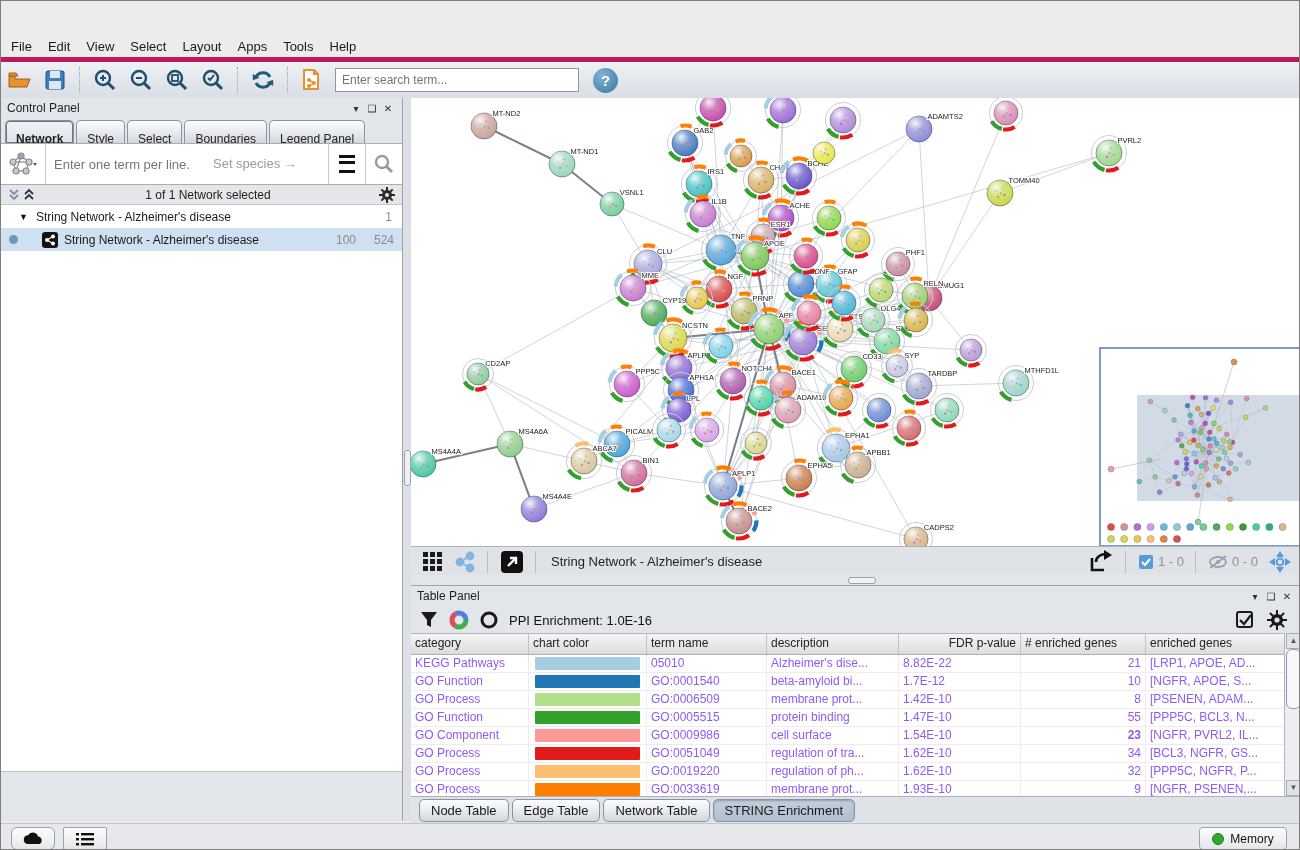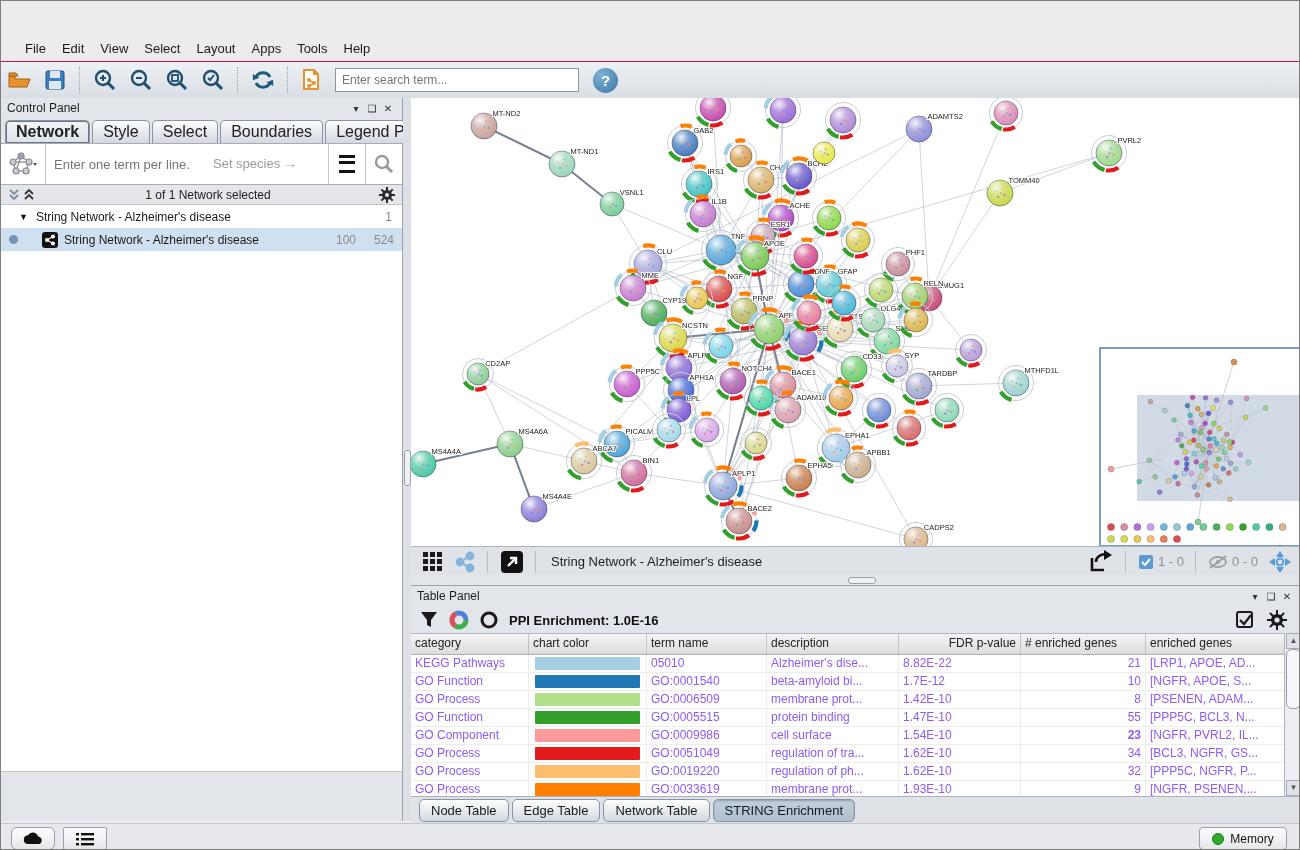--- a/index.html
+++ b/index.html
@@ -5,35 +5,35 @@
   html,body{margin:0;padding:0;background:#b9b9b9;font-family:"Liberation Sans",sans-serif;-webkit-font-smoothing:antialiased;}
   #window{position:relative;width:1300px;height:850px;background:#ececec;border:1px solid #7e7e7e;box-sizing:border-box;overflow:hidden;}
   
   #titlebar{position:absolute;left:0;top:0;width:100%;height:35px;background:linear-gradient(#f4f4f4,#e7e7e7);border-bottom:1px solid #cfcfcf;}
   #title{position:absolute;left:0;right:0;top:8px;text-align:center;font-size:15px;font-weight:bold;color:#3a3a3a;}
   .wctl{position:absolute;top:7px;width:26px;height:20px;text-align:center;color:#444;cursor:default;}
   #min-btn{right:80px;} #max-btn{right:44px;} #close-btn{right:10px;font-size:16px;line-height:20px;}
   #min-btn .bar{display:inline-block;width:11px;height:2px;background:#444;margin-top:12px;}
   #max-btn .box{display:inline-block;width:9px;height:9px;border:2px solid #444;margin-top:4px;}
   
-  #menubar{position:absolute;left:0;top:35px;width:100%;height:26px;background:#ececec;border-bottom:1px solid #be185d;display:flex;align-items:center;padding-left:16px;box-sizing:border-box;}
+  #menubar{position:absolute;left:0;top:35px;width:100%;height:26px;background:#ececec;border-bottom:5px solid #be185d;display:flex;align-items:center;padding-left:2px;box-sizing:border-box;}
   .menu-item{font-size:13px;color:#1a1a1a;padding:3px 8px;cursor:default;}
   
   #toolbar{position:absolute;left:0;top:61px;width:100%;height:36px;background:linear-gradient(#eef1f4,#d9dee5);border-bottom:1px solid #aab2bc;display:flex;align-items:center;}
   .tbtn{width:34px;height:30px;display:flex;align-items:center;justify-content:center;border-radius:3px;margin:0 1px;}
   .tsep{width:1px;height:26px;margin:0 6px;border-left:1px dotted #9aa2ac;}
   #search-input{width:230px;height:20px;font-size:12px;border:1px solid #8d959f;padding:1px 6px;margin-left:4px;font-family:"Liberation Sans",sans-serif;}
   #help-btn{width:25px;height:25px;border-radius:50%;background:radial-gradient(circle at 35% 30%,#7fb3d6,#3c74a0);color:#fff;font-weight:bold;font-size:15px;display:flex;align-items:center;justify-content:center;margin-left:14px;}
   
   #control-panel{position:absolute;left:0;top:97px;width:402px;height:723px;background:#e2e5ea;box-sizing:border-box;border-right:1px solid #9aa2ac;}
   .panel-head{height:20px;display:flex;align-items:center;font-size:12px;color:#222;padding:0 6px;}
   .panel-head .ph-title{flex:1;}
   .ph-ctl{width:16px;text-align:center;color:#333;font-size:10px;cursor:default;}
   #cp-tabs{display:flex;padding:2px 2px 0 4px;height:23px;}
-  .tab{font-size:16px;color:#222;padding:2px 10px;border:1px solid #8a93a3;border-bottom:none;border-radius:5px 5px 0 0;background:linear-gradient(#fdfdfd,#d3d8df);margin-right:2px;white-space:nowrap;}
+  .tab{font-size:12px;color:#222;padding:11px 10px;border:1px solid #8a93a3;border-bottom:none;border-radius:5px 5px 0 0;background:linear-gradient(#fdfdfd,#d3d8df);margin-right:2px;white-space:nowrap;}
   .tab.active{background:linear-gradient(#f2f4f7,#dde2e8);box-shadow:inset 0 0 0 1px #6d7684;font-weight:bold;}
   #string-bar{height:40px;background:#fff;border-top:1px solid #aab;border-bottom:1px solid #aab;display:flex;align-items:center;position:relative;}
   #string-logo{width:44px;display:flex;align-items:center;justify-content:center;border-right:1px solid #c6c6c6;height:100%;}
   #string-input{border:none;outline:none;flex:1;font-size:13px;padding:0 8px;color:#333;font-family:"Liberation Sans",sans-serif;}
   #species-label{position:absolute;left:212px;top:12px;font-size:13px;color:#9a9a9a;pointer-events:none;}
   #string-menu-btn,#string-search-btn{width:36px;height:100%;display:flex;align-items:center;justify-content:center;border-left:1px solid #c6c6c6;}
   .hamburger{width:16px;height:12px;border-top:3px solid #111;border-bottom:3px solid #111;position:relative;}
   .hamburger:before{content:"";position:absolute;left:0;right:0;top:3px;height:3px;background:#111;}
   #select-bar{height:19px;background:#e4e6ea;border-bottom:1px solid #c2c6cc;display:flex;align-items:center;font-size:12px;color:#222;padding:0 6px;}
   #select-bar .grow{flex:1;text-align:center;}
@@ -52,21 +52,21 @@
   .ntsep{width:1px;height:22px;border-left:1px solid #b7bec7;margin:0 6px;}
   .ntbtn{height:24px;display:flex;align-items:center;justify-content:center;padding:0 5px;}
   #net-title{flex:1;padding-left:8px;}
   .count-label{color:#8a919b;font-size:13px;margin-left:4px;}
   
   #h-divider{position:absolute;left:410px;top:574px;width:890px;height:10px;background:#e2e5ea;}
   #h-grip{position:absolute;left:437px;top:2px;width:26px;height:5px;border:1px solid #9aa2ac;border-radius:3px;background:#f0f2f5;}
   
   #table-panel{position:absolute;left:410px;top:584px;width:890px;height:211px;background:#e2e5ea;border-top:1px solid #9aa2ac;box-sizing:border-box;}
   #tp-toolbar{height:28px;display:flex;align-items:center;padding:0 8px;}
-  #ppi-label{font-size:13px;color:#111;margin-left:10px;flex:1;font-weight:bold;}
+  #ppi-label{font-size:13px;color:#111;margin-left:10px;flex:1;}
   #enrich-table{position:absolute;left:0;top:47px;width:874px;bottom:0;background:#fff;overflow:hidden;border-top:1px solid #b0b6bf;}
   .hdr-row{display:flex;height:20px;background:linear-gradient(#f5f5f5,#dcdcdc);border-bottom:1px solid #b0b0b0;}
   .hdr-cell{font-size:12px;color:#222;padding:2px 4px;border-right:1px solid #c2c2c2;box-sizing:border-box;white-space:nowrap;overflow:hidden;}
   .t-row{display:flex;height:17px;border-bottom:1px solid #ededed;}
   .t-cell{font-size:12px;color:#8b5cf6;padding:1px 4px;border-right:1px solid #ededed;box-sizing:border-box;white-space:nowrap;overflow:hidden;}
   .t-cell.num{text-align:right;}
   .swatch{margin:1px 2px;height:13px;border-radius:1px;}
   #tbl-scroll{position:absolute;right:0;top:47px;bottom:0;width:16px;background:#eceef1;border-left:1px solid #b0b6bf;}
   .sb-arrow{position:absolute;left:1px;width:13px;height:14px;background:#dfe2e7;border:1px solid #aab;text-align:center;font-size:8px;color:#555;line-height:14px;}
   #sb-thumb{position:absolute;left:1px;top:16px;width:13px;height:58px;background:#f6f7f9;border:1px solid #99a;border-radius:6px;}

